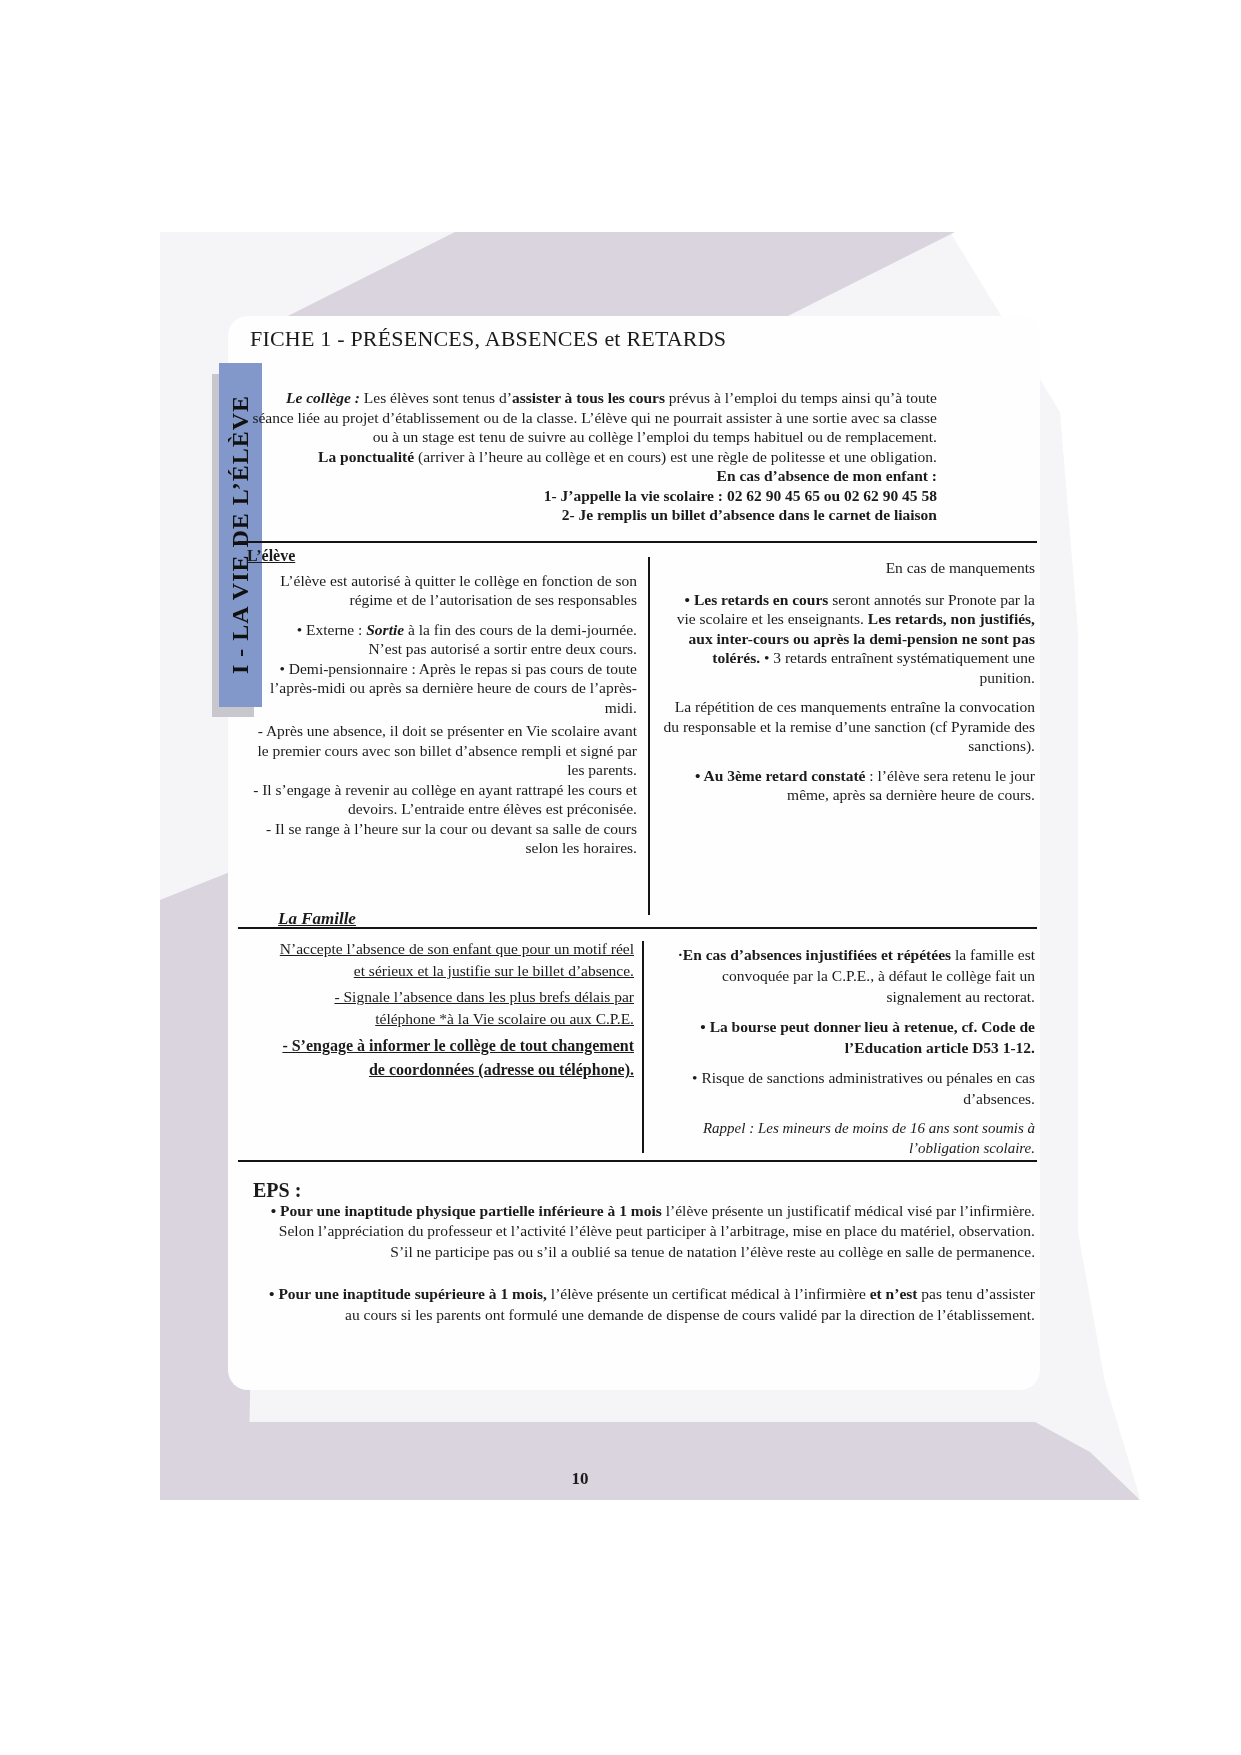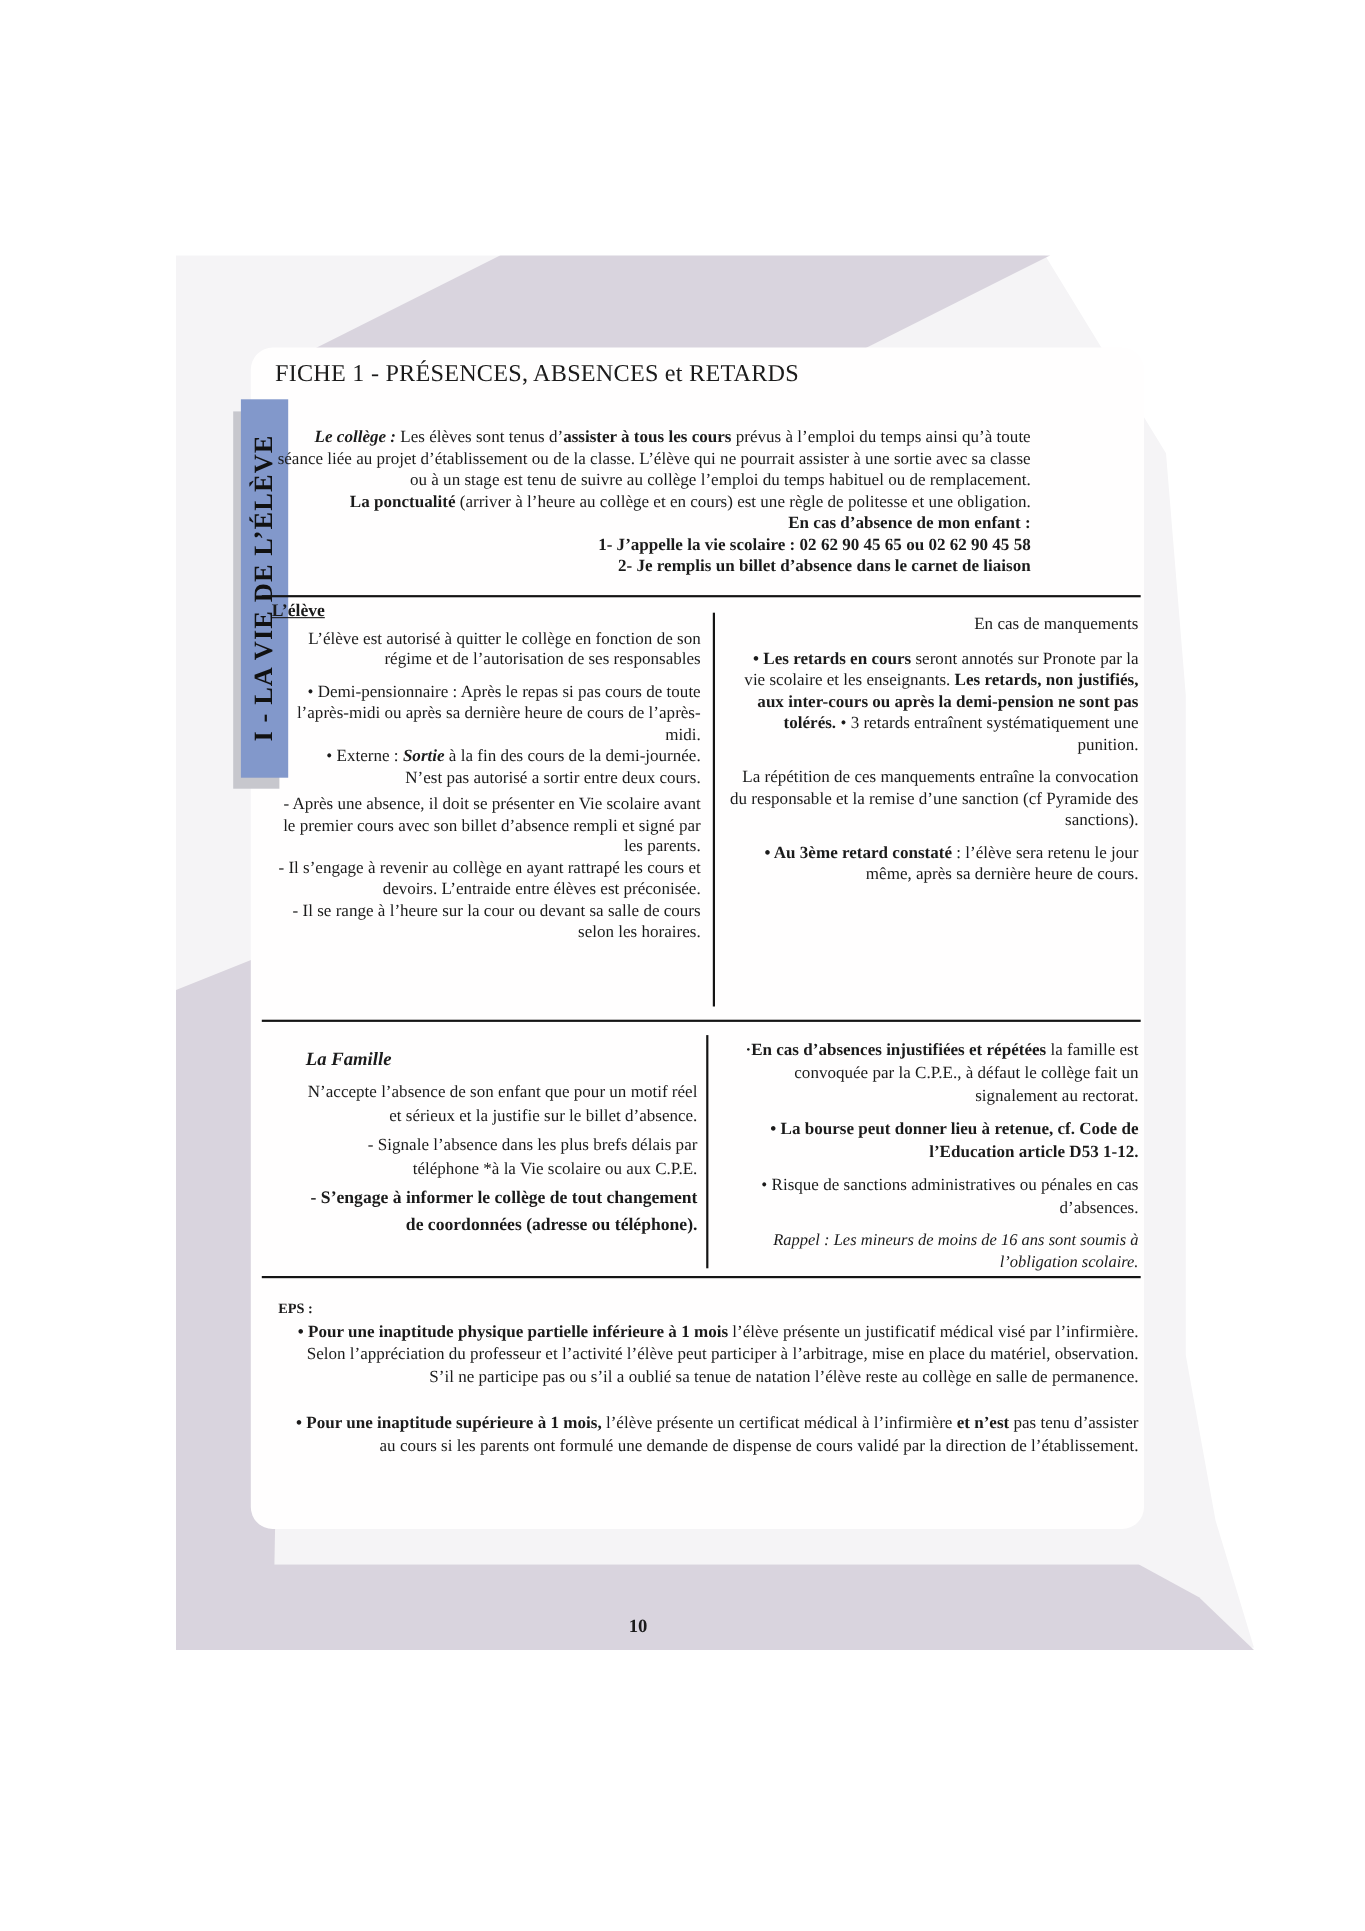--- a/index.html
+++ b/index.html
@@ -54,29 +54,29 @@
   .vr{position:absolute;width:2px;background:#141414;}
   .vr1{left:648px;top:557px;height:358px;}
   .vr2{left:642px;top:941px;height:212px;}
   .colL1{left:247px;top:546px;width:390px;}
   .colL1 h3{margin:0 0 5px 0;font-size:16px;font-weight:bold;text-decoration:underline;}
   .colL1 .bullets{padding-left:14px;margin:10px 0 4px 0;}
   .colL1 .bullets p{margin:0;}
   .colL1 .dash{margin:0;}
   .colR1{left:662px;top:558px;width:373px;}
   .colR1 .head{margin:0 0 12px 0;}
-  .colL2{left:278px;top:952px;width:356px;line-height:22px;}
+  .colL2{left:278px;top:908px;width:356px;line-height:22px;text-decoration:underline;}
   .colL2 h3{margin:0 0 8px 0;font-size:17px;}
   .colL2 p{margin:0 0 4px 0;}
   .colL2 .p3{line-height:24px;font-size:16px;}
   .colR2{left:658px;top:944px;width:377px;line-height:21px;}
   .colR2 p{margin:0 0 9px 0;}
   .colR2 .rappel{font-size:15px;line-height:20px;}
   .eps{left:253px;top:1180px;width:782px;line-height:20.5px;}
-  .eps h3{margin:0;font-size:13px;}
+  .eps h3{margin:0;font-size:20px;}
   .eps .p2{margin-top:22px;}
   .pagenum{position:absolute;left:558px;top:1436px;width:44px;text-align:center;font-size:17px;font-weight:bold;margin-top:33px;}
 </style>
 </head>
 <body>
 
 <div id="page">
 
   <div class="backdrop"></div>
   <div class="top-band"></div>
@@ -103,22 +103,22 @@
   <div class="hr hr1"></div>
   <div class="hr hr2"></div>
   <div class="hr hr3"></div>
   <div class="vr vr1"></div>
   <div class="vr vr2"></div>
 
   <div class="blk colL1">
     <h3>L’élève</h3>
     <p class="just">L’élève est autorisé à quitter le collège en fonction de son régime et de l’autorisation de ses responsables</p>
     <div class="bullets">
+      <p class="just"><span>• Externe : </span><span class="bi">Sortie</span><span> à la fin des cours de la demi-journée. N’est pas autorisé a sortir entre deux cours.</span></p>
       <p class="just">• Demi-pensionnaire : Après le repas si pas cours de toute l’après-midi ou après sa dernière heure de cours de l’après-midi.</p>
-      <p class="just"><span>• Externe : </span><span class="bi">Sortie</span><span> à la fin des cours de la demi-journée. N’est pas autorisé a sortir entre deux cours.</span></p>
     </div>
     <p class="just dash">- Après une absence, il doit se présenter en Vie scolaire avant le premier cours avec son billet d’absence rempli et signé par les parents.</p>
     <p class="just dash">- Il s’engage à revenir au collège en ayant rattrapé les cours et devoirs. L’entraide entre élèves est préconisée.</p>
     <p class="just dash">- Il se range à l’heure sur la cour ou devant sa salle de cours selon les horaires.</p>
   </div>
 
   <div class="blk colR1">
     <p class="head">En cas de manquements</p>
     <p class="just"><span class="b">•  Les retards en cours</span><span> seront annotés sur Pronote par la vie scolaire et les enseignants. </span><span class="b">Les retards, non justifiés, aux inter-cours ou après la demi-pension ne sont pas tolérés.</span><span> • 3 retards entraînent systématiquement une punition.</span></p>
     <p class="just">La répétition de ces manquements entraîne la convocation du responsable et la remise d’une sanction (cf Pyramide des sanctions).</p>

